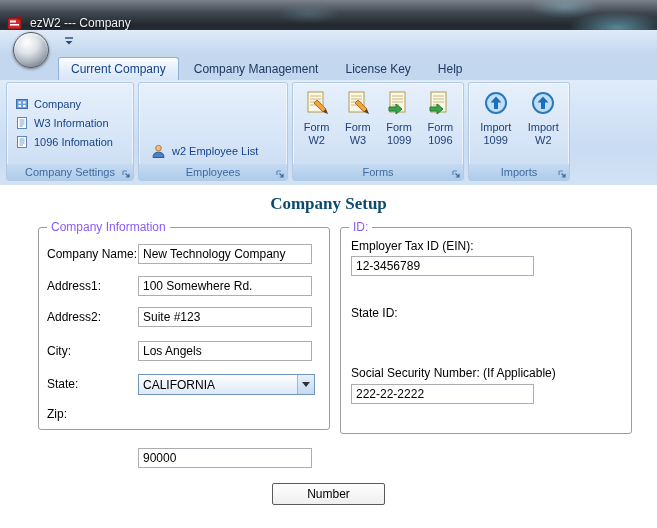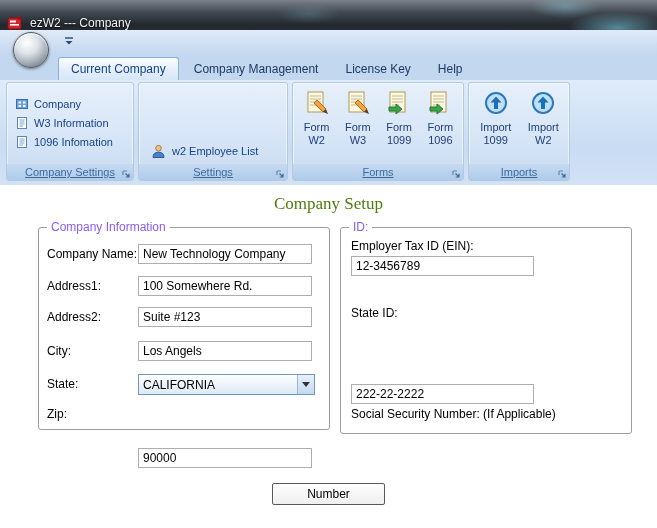--- a/index.html
+++ b/index.html
@@ -51,21 +51,21 @@
     position:absolute; top:2px; height:99px;
     border:1px solid #b2c9e4; border-radius:3px;
     background:linear-gradient(#e7f0fb, #d3e3f6 68%, #c7daf1);
     box-shadow:inset 0 0 0 1px rgba(255,255,255,.55);
   }
   .rg-content { position:absolute; top:0; left:0; right:0; bottom:16px; }
   .rg-label {
     position:absolute; left:0; right:0; bottom:0; height:16px;
     background:linear-gradient(#c6dbf2, #aecbe9);
     border-radius:0 0 2px 2px;
-    font-size:11px; color:#3e6aa0; text-align:center; line-height:16px;text-decoration:underline;
+    font-size:11px; color:#3e6aa0; text-align:center; line-height:16px;
   }
   .launcher { position:absolute; right:2px; top:3px; width:10px; height:10px; cursor:default; }
 
   .small-item { display:flex; align-items:center; height:19px; padding-left:8px; cursor:default; }
   .small-item .sicon { width:14px; height:14px; margin-right:5px; flex:0 0 auto; }
   .small-label { font-size:11px; color:#15428b; white-space:nowrap; }
 
   .emp-item { display:flex; align-items:center; height:20px; padding-left:12px; cursor:default;margin-top:40px; }
   .emp-item .sicon { width:15px; height:15px; margin-right:6px; }
   .emp-content { padding-top:18px; }
@@ -76,21 +76,21 @@
     display:flex; flex-direction:column; align-items:center; padding-top:4px;
   }
   .big-btn .bicon { width:26px; height:26px; margin-bottom:5px; }
   .big-btn .bl { font-size:11px; color:#1f3f77; line-height:13px; text-align:center; white-space:nowrap; }
   .imp-btn { width:46px; }
 
   
   .main { position:absolute; top:185px; left:0; width:657px; height:343px; background:#fff; }
   .page-title {
     position:absolute; top:9px; left:0; width:657px; text-align:center;
-    font-family:"Liberation Serif", serif; font-weight:normal; font-size:17px; color:#4d7c0f;
+    font-family:"Liberation Serif", serif; font-weight:bold; font-size:17px; color:#0c4a6e;
   }
   .groupbox { position:absolute; border:1px solid #9c9c9c; border-radius:3px; }
   .gb-left  { left:38px;  top:42px; width:292px; height:203px; }
   .gb-right { left:340px; top:42px; width:292px; height:207px; }
   .legend {
     position:absolute; top:-8px; left:8px; background:#fff; padding:0 4px;
     font-size:12px; color:#8b5cf6;
   }
   .fl { position:absolute; left:8px; font-size:12px; color:#000; white-space:nowrap; }
   .fl-r { position:absolute; left:10px; font-size:12px; color:#000; white-space:nowrap; }
@@ -218,21 +218,21 @@
             <span class="sicon">
               <svg width="15" height="15" viewBox="0 0 15 15">
                 <circle cx="7.5" cy="4.2" r="2.8" fill="#f2bf7e" stroke="#a9783c"></circle>
                 <path d="M2 13.5 Q2 8.2 7.5 8.2 Q13 8.2 13 13.5 Z" fill="#d9763a" stroke="#a04e1d"></path>
               </svg>
             </span>
             <span class="small-label">1099 Contractor List</span>
           </div>
         </div>
         <div class="rg-label">
-          <span>Settings</span>
+          <span>Employees</span>
           <span class="launcher">
             <svg width="10" height="10" viewBox="0 0 10 10">
               <path d="M2 2 h4 M2 2 v4" stroke="#5e87b0" stroke-width="1.2" fill="none"></path>
               <path d="M4.5 4.5 L8 8 M8 4.8 V8 H4.8" stroke="#3e6aa0" stroke-width="1.2" fill="none"></path>
             </svg>
           </span>
         </div>
       </div>
 
       <div class="rgroup" style="left:292px;width:172px;">
@@ -363,20 +363,20 @@
     </div>
 
     <div class="groupbox gb-right">
       <span class="legend">ID:</span>
 
       <label class="fl-r" style="top:11px;">Employer Tax ID (EIN):</label>
       <input class="fi fi-r" style="top: 28px;" value="12-3456789">
 
       <label class="fl-r" style="top:78px;">State ID:</label>
 
-      <label class="fl-r" style="top:138px;margin-top:41px;">Social Security Number: (If Applicable)</label>
+      <label class="fl-r" style="top:138px;">Social Security Number: (If Applicable)</label>
       <input class="fi fi-r" style="top: 156px;" value="222-22-2222">
     </div>
 
     <button class="update-btn">Number</button>
   </div>
 
 </div>
 
 </body></html>

